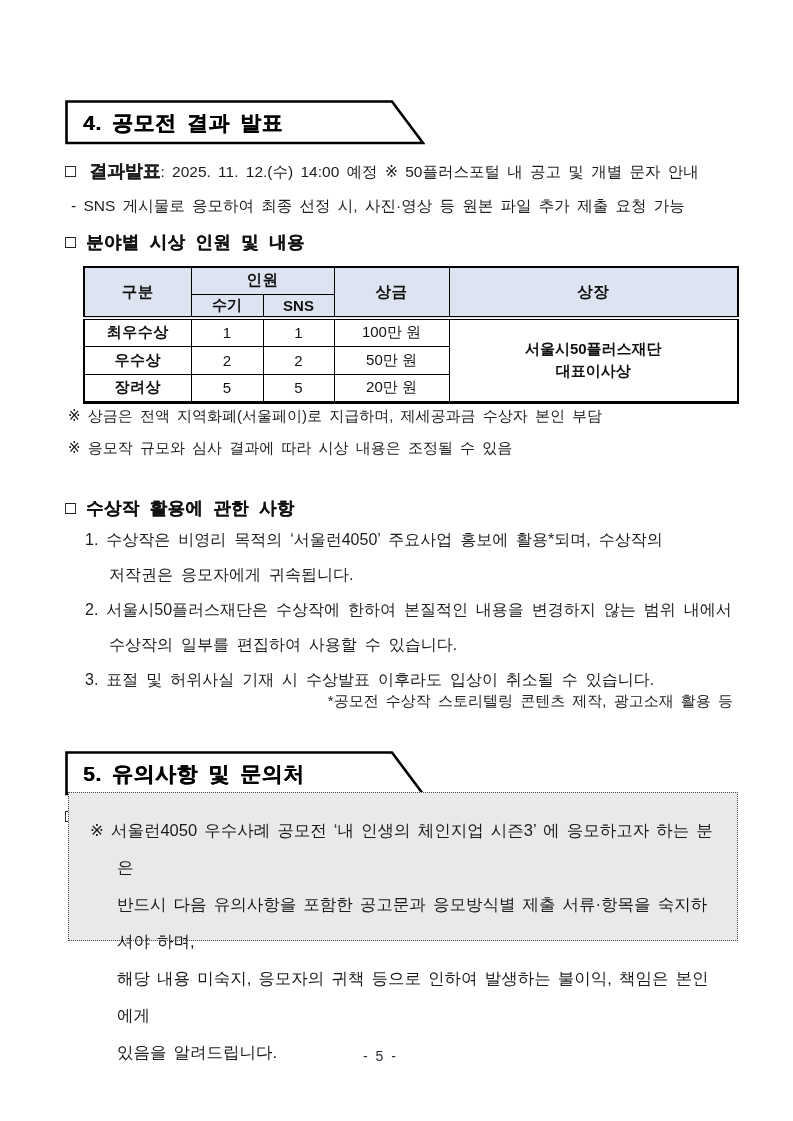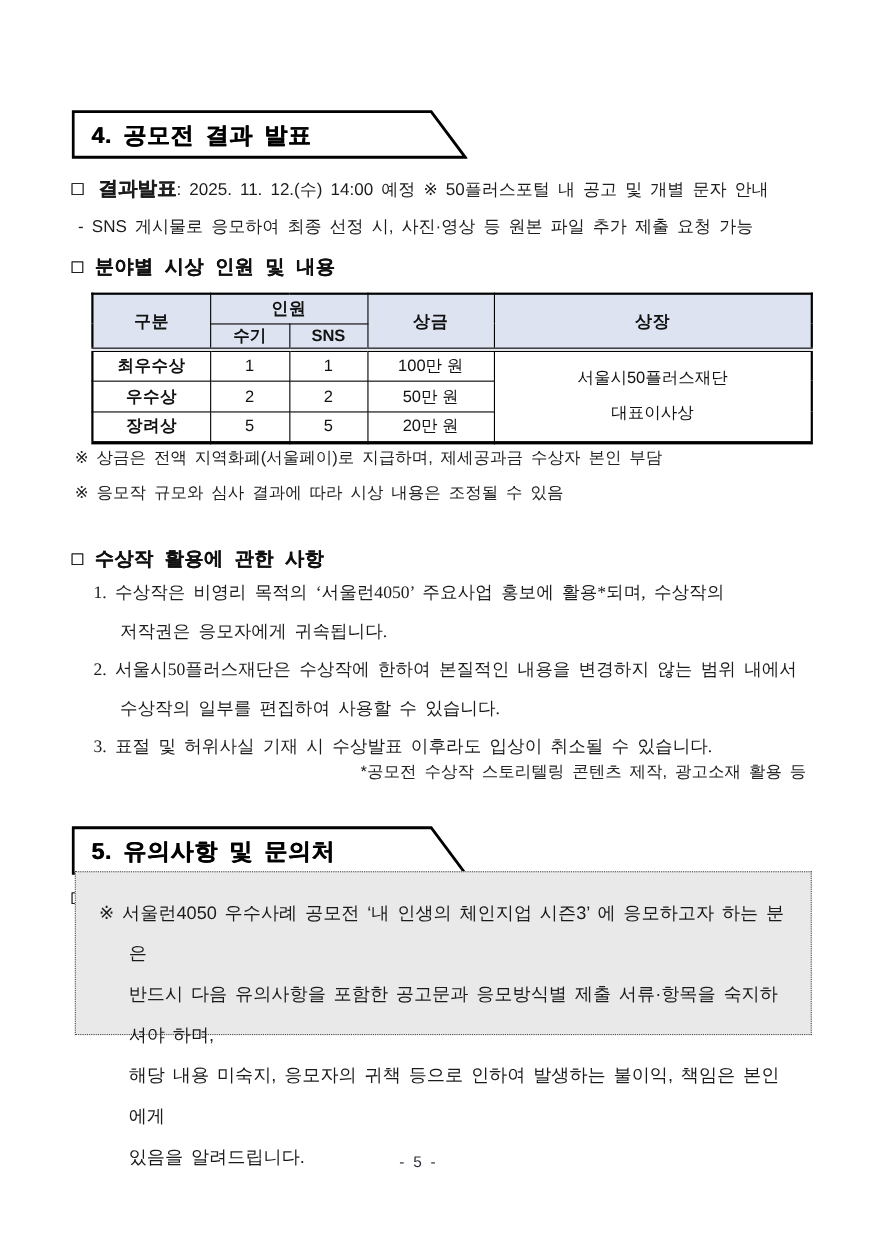--- a/index.html
+++ b/index.html
@@ -32,21 +32,20 @@
   }
   .body-line { font-size:15.5px; color:#1c1c1c; word-spacing:3px; white-space:nowrap; }
   .result-label { font-size:18px; font-weight:800; text-shadow:0.3px 0 0 #111; letter-spacing:-0.2px;font-family:Liberation Mono, monospace; }
   .note-line { font-size:15px; color:#222; word-spacing:3px; margin-bottom:13px; white-space:nowrap; }
 
   .usage-item {
     font-size:16px; color:#1c1c1c; line-height:35px;
     word-spacing:3.5px;
     padding-left:24px; text-indent:-24px;
     white-space:pre-line;
-    font-family:Liberation Serif, serif;
   }
   .footnote { font-size:15px; color:#222; word-spacing:3px; text-align:right; }
 
   
   .awards-table {
     border-collapse:collapse; table-layout:fixed;
     width:654px;
     border:2px solid #000; border-bottom-width:3px;
   }
   .awards-table th, .awards-table td {
@@ -56,21 +55,21 @@
   }
   .awards-table thead th { background:#dde3f0; }
   .awards-table th.h-main { font-weight:800; font-size:15.5px; letter-spacing:0.5px; }
   .awards-table th.h-sub  { font-weight:700; font-size:15px;margin-top:16px; }
   .awards-table .dbl { border-bottom:4px double #000; }
   .row-h1 { height:27px;margin-left:44px; }
   .row-h2 { height:24px; }
   .row-data { height:28px; }
   .cell-grade { font-weight:800; letter-spacing:0.5px; }
   .cell-num, .cell-prize { font-weight:400; }
-  .cell-cert { font-weight:400; white-space:pre-line; line-height:32px; font-size:15px; }
+  .cell-cert { font-weight:700; white-space:pre-line; line-height:22px; font-size:15px; }
 
   
   .notice-box {
     position:absolute; left:68px; top:792px;
     width:670px; height:149px;
     background:#e9e9e9;
     border:1.5px dotted #4a4a4a;
     padding:19px 14px 0 21px;
   }
   .notice-text {

